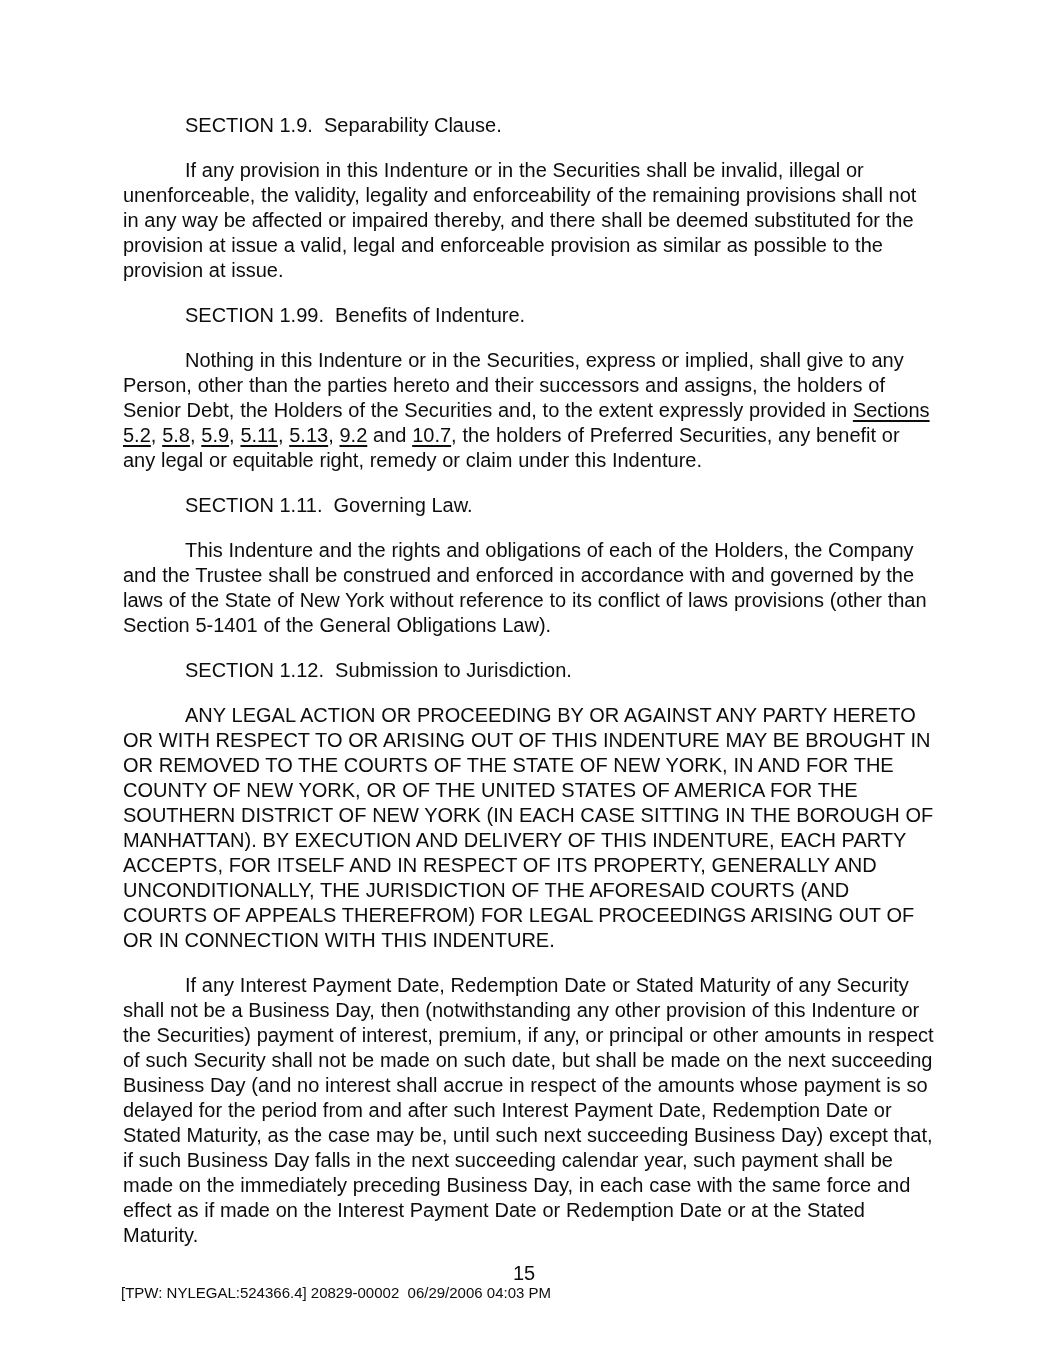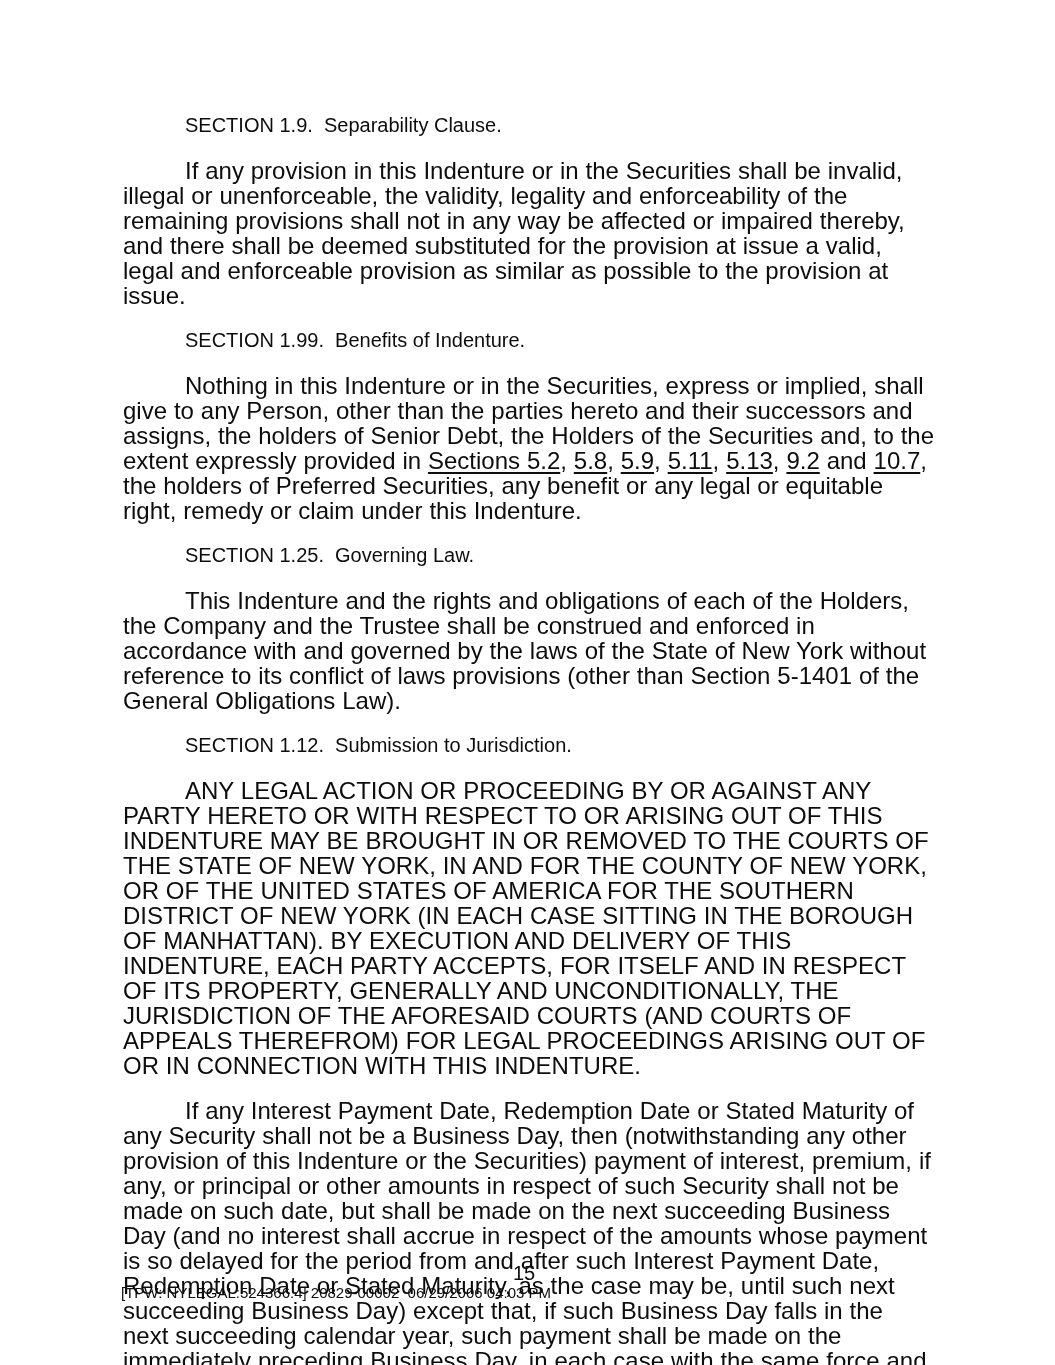--- a/index.html
+++ b/index.html
@@ -26,21 +26,21 @@
   }
   .section-heading {
     font-size: 20px;
     line-height: 25px;
     font-weight: 400;
     margin: 0 0 20px 0;
     text-indent: 62px;
     white-space: pre-wrap;
   }
   .paragraph {
-    font-size: 24px;
+    font-size: 20px;
     line-height: 25px;
     margin: 0 0 20px 0;
     text-indent: 62px;
     word-spacing: 0.2px;
   }
   .u {
     text-decoration: underline;
     text-underline-offset: 3px;
   }
   .pageno {
@@ -63,21 +63,21 @@
 </style>
 </head>
 <body>
 
 <div class="page">
   <div class="content">
       <div class="section-heading">SECTION 1.9.  Separability Clause.</div>
       <p class="paragraph"><span>If any provision in this Indenture or in the Securities shall be invalid, illegal or unenforceable, the validity, legality and enforceability of the remaining provisions shall not in any way be affected or impaired thereby, and there shall be deemed substituted for the provision at issue a valid, legal and enforceable provision as similar as possible to the provision at issue.</span></p>
       <div class="section-heading">SECTION 1.99.  Benefits of Indenture.</div>
       <p class="paragraph"><span>Nothing in this Indenture or in the Securities, express or implied, shall give to any Person, other than the parties hereto and their successors and assigns, the holders of Senior Debt, the Holders of the Securities and, to the extent expressly provided in </span><span class="u">Sections 5.2</span><span>, </span><span class="u">5.8</span><span>, </span><span class="u">5.9</span><span>, </span><span class="u">5.11</span><span>, </span><span class="u">5.13</span><span>, </span><span class="u">9.2</span><span> and </span><span class="u">10.7</span><span>, the holders of Preferred Securities, any benefit or any legal or equitable right, remedy or claim under this Indenture.</span></p>
-      <div class="section-heading">SECTION 1.25.  Governing Law.</div>
+      <div class="section-heading">SECTION 1.11.  Governing Law.</div>
       <p class="paragraph"><span>This Indenture and the rights and obligations of each of the Holders, the Company and the Trustee shall be construed and enforced in accordance with and governed by the laws of the State of New York without reference to its conflict of laws provisions (other than Section 5-1401 of the General Obligations Law).</span></p>
       <div class="section-heading">SECTION 1.12.  Submission to Jurisdiction.</div>
       <p class="paragraph"><span>ANY LEGAL ACTION OR PROCEEDING BY OR AGAINST ANY PARTY HERETO OR WITH RESPECT TO OR ARISING OUT OF THIS INDENTURE MAY BE BROUGHT IN OR REMOVED TO THE COURTS OF THE STATE OF NEW YORK, IN AND FOR THE COUNTY OF NEW YORK, OR OF THE UNITED STATES OF AMERICA FOR THE SOUTHERN DISTRICT OF NEW YORK (IN EACH CASE SITTING IN THE BOROUGH OF MANHATTAN). BY EXECUTION AND DELIVERY OF THIS INDENTURE, EACH PARTY ACCEPTS, FOR ITSELF AND IN RESPECT OF ITS PROPERTY, GENERALLY AND UNCONDITIONALLY, THE JURISDICTION OF THE AFORESAID COURTS (AND COURTS OF APPEALS THEREFROM) FOR LEGAL PROCEEDINGS ARISING OUT OF OR IN CONNECTION WITH THIS INDENTURE.</span></p>
       <p class="paragraph"><span>If any Interest Payment Date, Redemption Date or Stated Maturity of any Security shall not be a Business Day, then (notwithstanding any other provision of this Indenture or the Securities) payment of interest, premium, if any, or principal or other amounts in respect of such Security shall not be made on such date, but shall be made on the next succeeding Business Day (and no interest shall accrue in respect of the amounts whose payment is so delayed for the period from and after such Interest Payment Date, Redemption Date or Stated Maturity, as the case may be, until such next succeeding Business Day) except that, if such Business Day falls in the next succeeding calendar year, such payment shall be made on the immediately preceding Business Day, in each case with the same force and effect as if made on the Interest Payment Date or Redemption Date or at the Stated Maturity.</span></p>
     </div>
   <div class="pageno">15</div>
   <div class="footer">[TPW: NYLEGAL:524366.4] 20829-00002  06/29/2006 04:03 PM</div>
 </div>
 
 </body></html>

